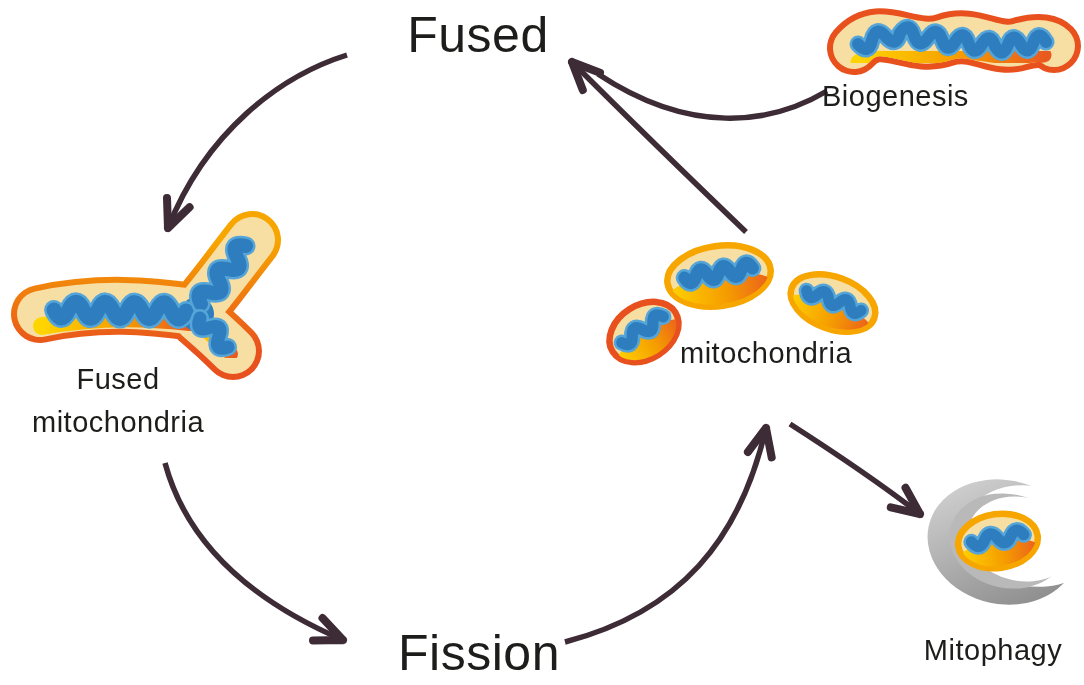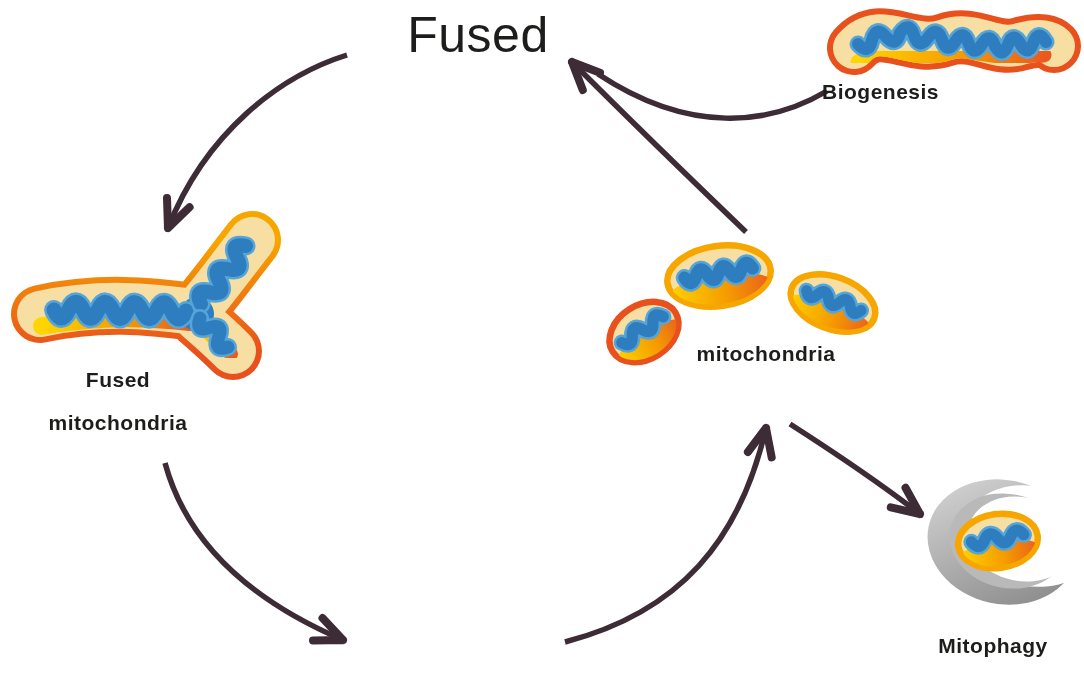--- a/index.html
+++ b/index.html
@@ -2,21 +2,21 @@
 <html style="--background: #ffffff; --text: #1d1d1b; --arrow: #3d2b36; --mito-border-orange: #f7a600; --mito-border-red: #e8511d; --mito-inner: #f7dfa4; --cristae-dark: #2d7dbf; --cristae-light: #56a5d8; --band-yellow: #ffd500; --band-orange: #f59c00; --band-red: #ea5a1f; --crescent-light: #dcdcdc; --crescent-dark: #8f8f8f; --crescent-line: #b9b9b9;"><head>
 <meta charset="utf-8">
 <style>
   html,body{margin:0;padding:0;background:#fff;}
   #stage{position:relative;width:1084px;height:685px;background:var(--background,#fff);overflow:hidden;
          font-family:"Liberation Sans","DejaVu Sans",sans-serif;}
   #scene{position:absolute;left:0;top:0;width:1084px;height:685px;}
   .lbl{position:absolute;color:var(--text,#1d1d1b);letter-spacing:0.5px;white-space:nowrap;}
   .lbl.center{transform:translateX(-50%);text-align:center;}
   .big{font-size:50px;font-weight:400;}
-  .med{font-size:21px;font-weight:700;}
+  .med{font-size:29px;font-weight:400;}
   .two-line{line-height:43px;}
   .stY{stop-color:var(--band-yellow,#ffd500);}
   .stO{stop-color:var(--band-orange,#f59c00);}
   .stR{stop-color:var(--band-red,#ea5a1f);}
   .stBorO{stop-color:var(--mito-border-orange,#f7a600);}
   .stBorR{stop-color:var(--mito-border-red,#e8511d);}
   .stCL{stop-color:var(--crescent-light,#dcdcdc);}
   .stCD{stop-color:var(--crescent-dark,#8f8f8f);}
   .arrow{stroke:var(--arrow,#3d2b36);stroke-width:5.5;fill:none;}
   .arrowhead{stroke:var(--arrow,#3d2b36);stroke-width:8;fill:none;stroke-linecap:round;}
@@ -158,13 +158,14 @@
   <div class="lbl big center" style="left:478px;top:6px;">Fused</div>
   <div class="lbl med" style="left:822px;top:80px;">Biogenesis</div>
   <div class="lbl med center two-line" style="left:118px;top:358px;">
     <div>Fused</div>
     <div>mitochondria</div>
   </div>
   <div class="lbl med center two-line" style="left:766px;top:332px;">
     <div>mitochondria</div>
   </div>
   <div class="lbl med center" style="left:993px;top:634px;">Mitophagy</div>
+  <div class="lbl big center" style="left:479px;top:624px;">Fission</div>
 </div>
 
 </body></html>

